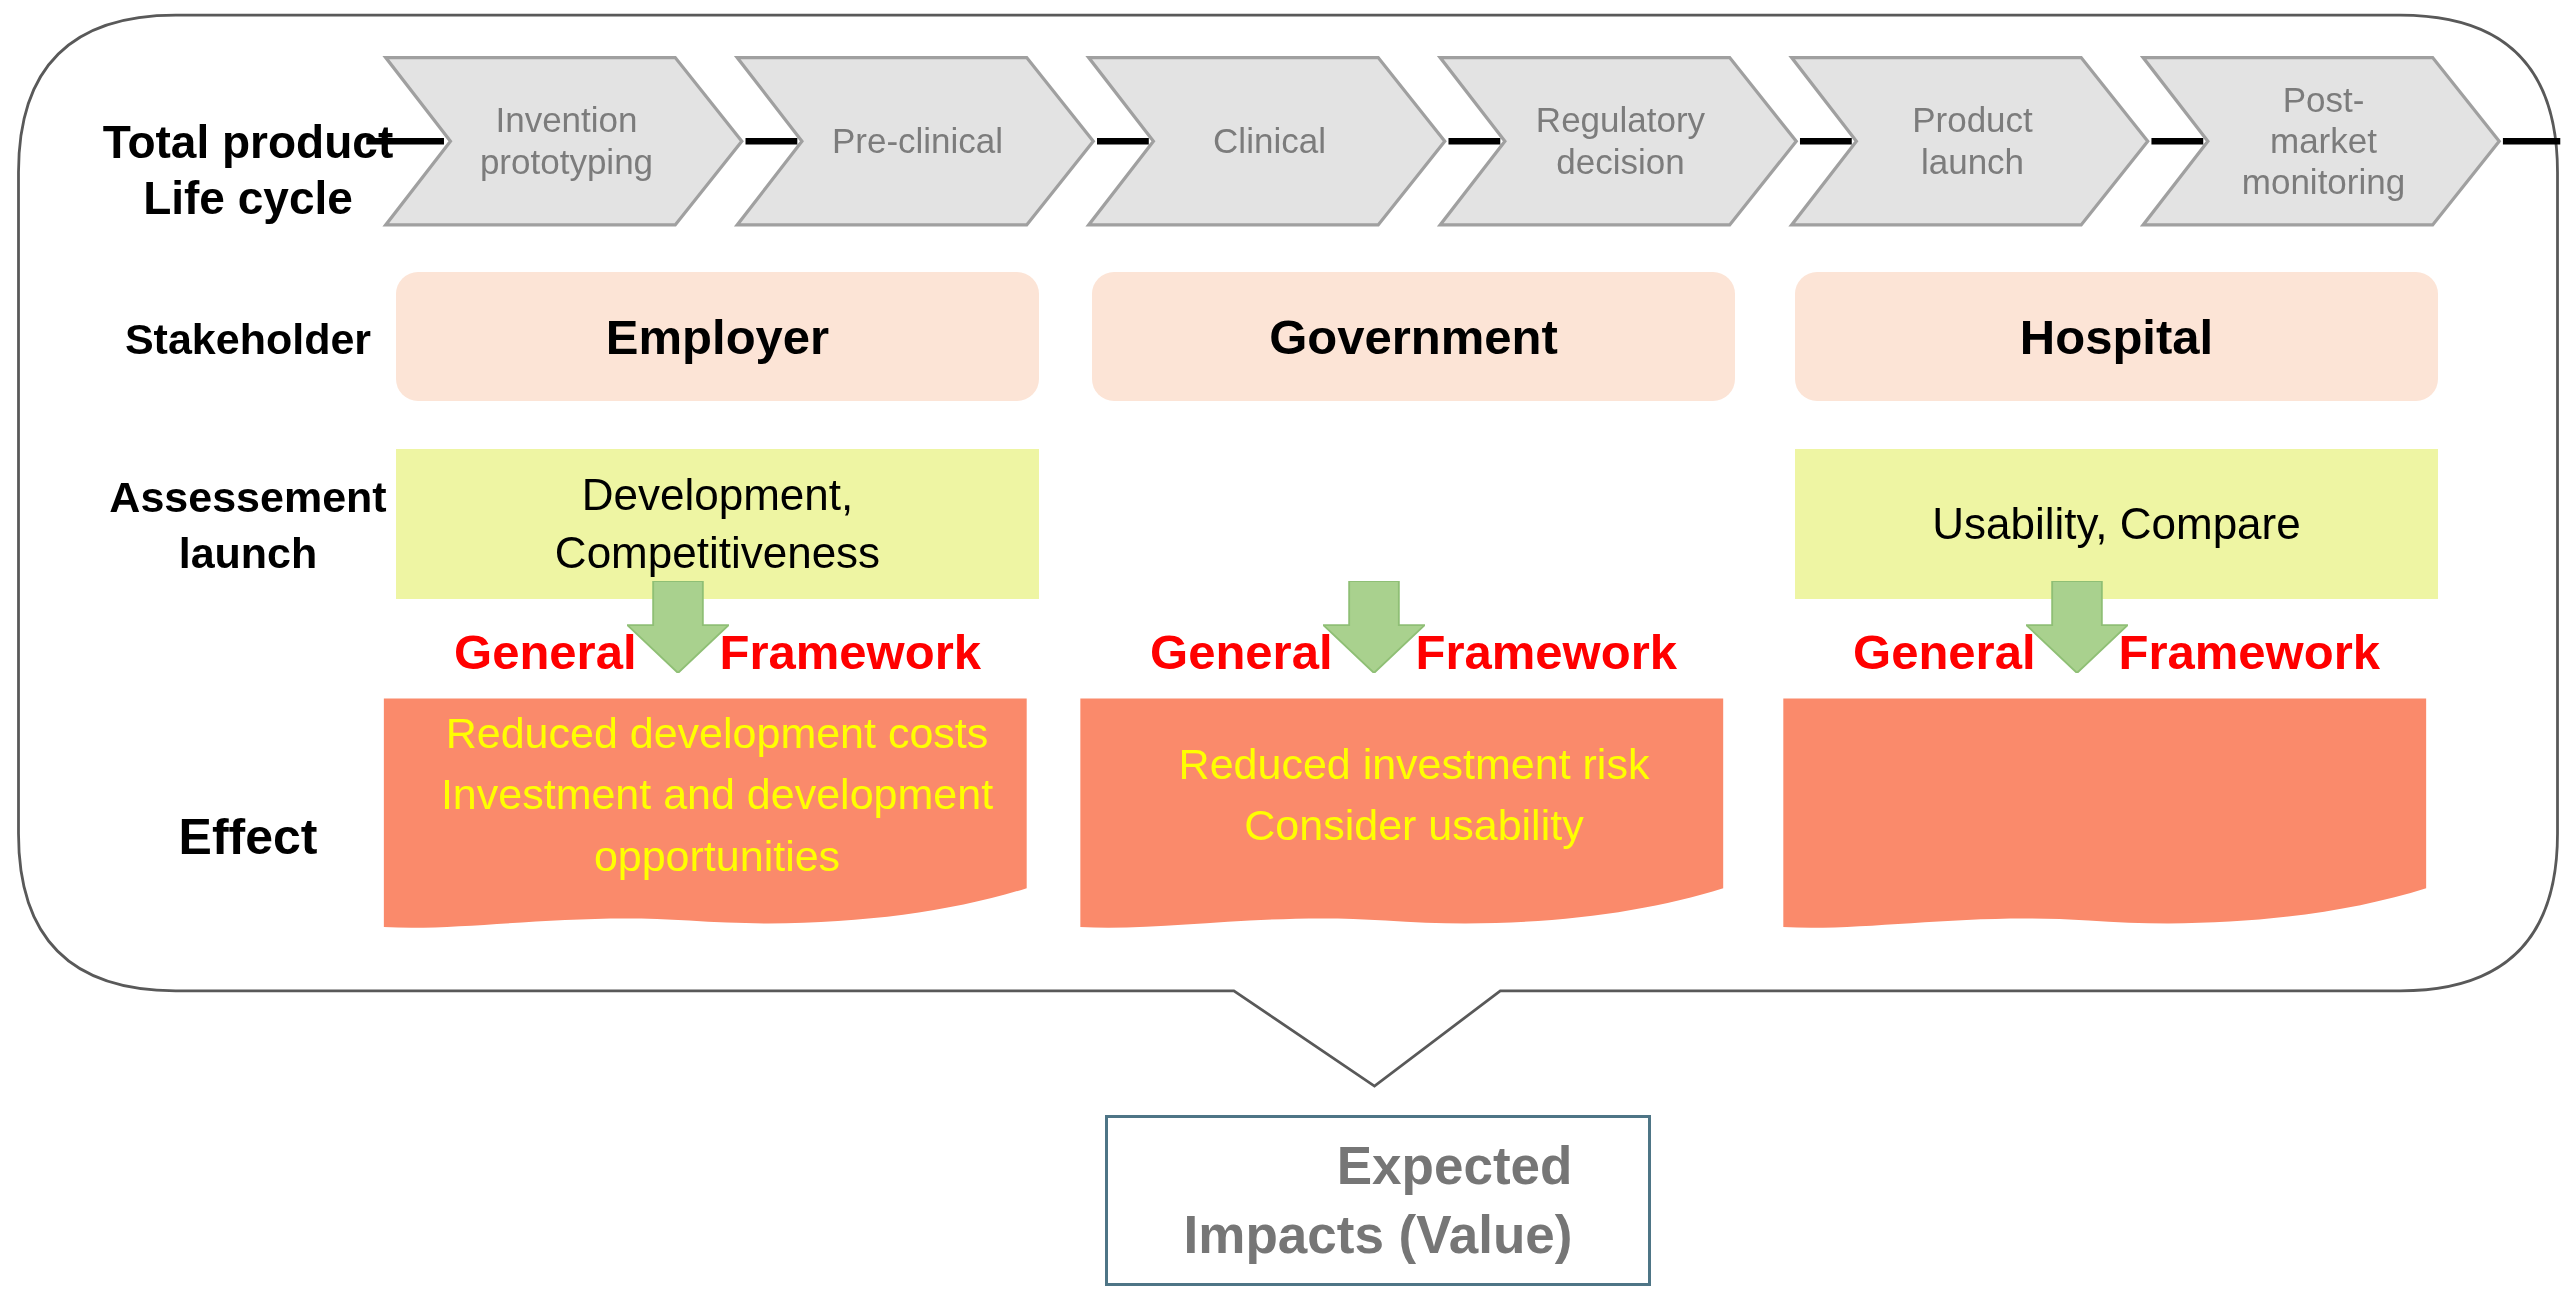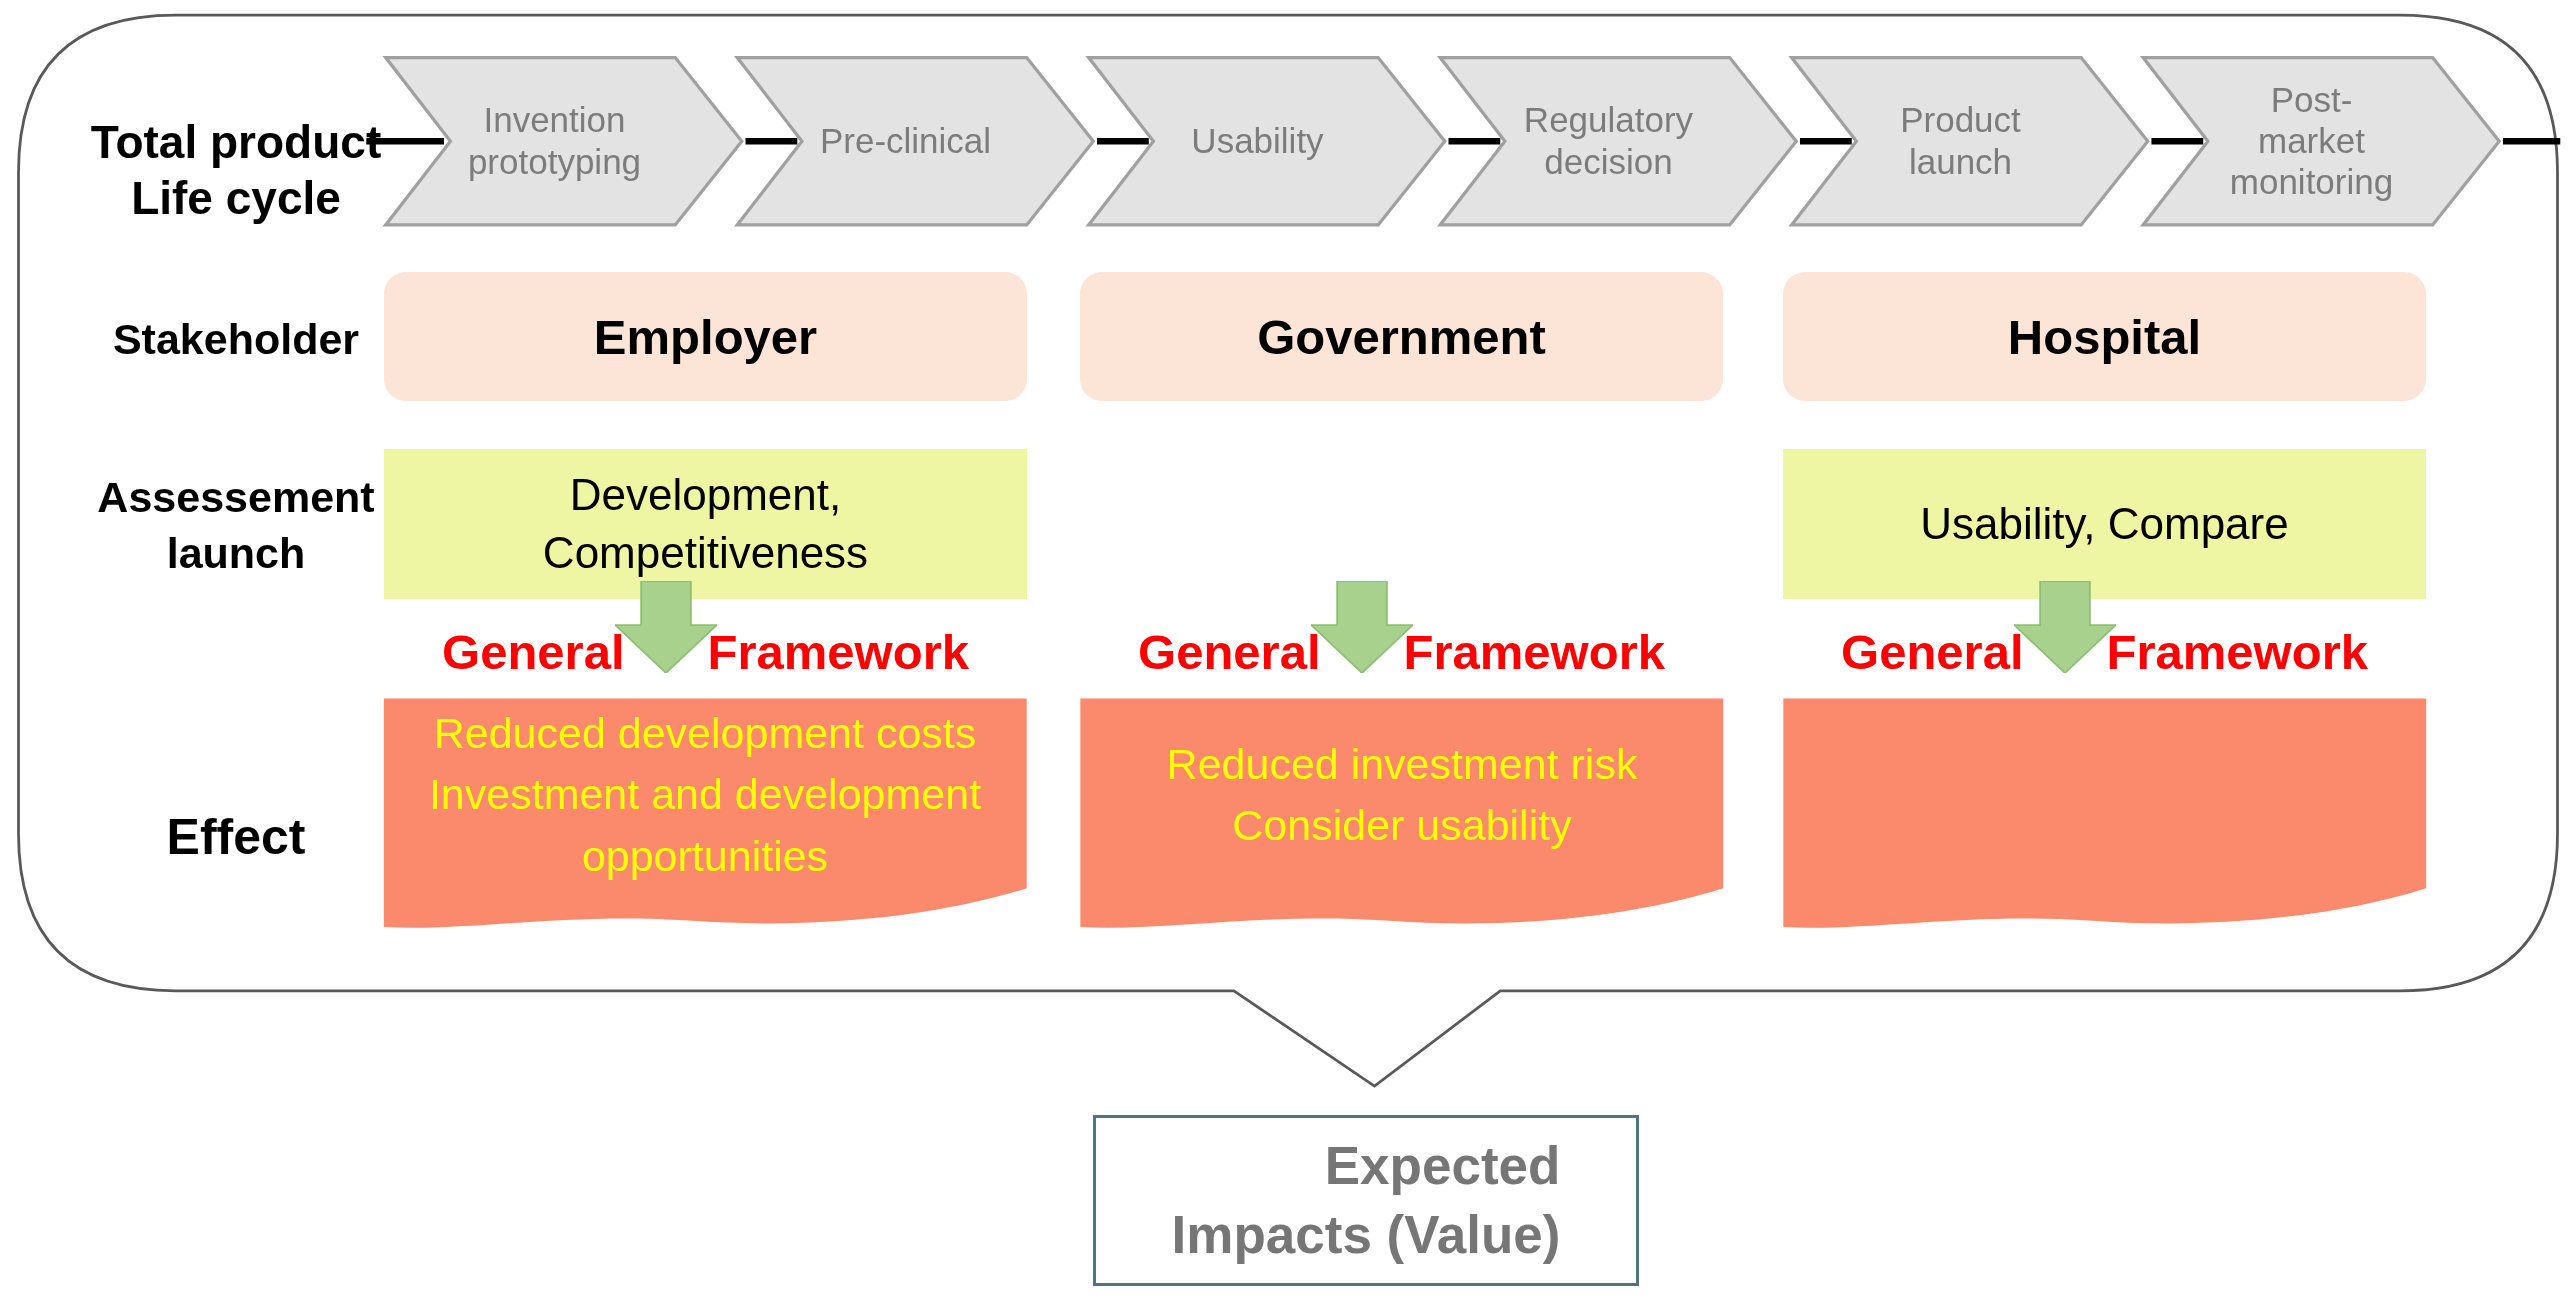--- a/index.html
+++ b/index.html
@@ -2,21 +2,21 @@
 <html style="--bubble-border: #595959; --chevron-fill: #e3e3e3; --chevron-border: #a0a0a0; --chevron-text: #7c7c7c; --stakeholder-fill: #fce4d6; --assessment-fill: #eef5a3; --effect-fill: #fa8a6b; --effect-text: #ffff00; --framework-text: #ff0000; --arrow-green: #a9d18e; --arrow-green-border: #8fbf75; --impacts-border: #4e7586; --impacts-text: #767676; --label-text: #000000; --dash-color: #000000;font-size:15px"><head>
 <meta charset="utf-8">
 <style>
   html,body { margin:0; padding:0; background:#ffffff; }
   .canvas {
     position:relative; width:2576px; height:1300px;
     font-family:"Liberation Sans", sans-serif;
     background:#ffffff; overflow:hidden;
   }
   svg.shape-layer { position:absolute; left:0; top:0; z-index:0; }
-  .txt-layer { position:absolute; left:0; top:0; width:2128px; height:1300px; z-index:1; }
+  .txt-layer { position:absolute; left:12px; top:0; width:2128px; height:1300px; z-index:1; }
 
   
   .bubble  { fill:#ffffff; stroke:var(--bubble-border,#595959); stroke-width:3; }
   .chev    { fill:var(--chevron-fill,#e3e3e3); stroke:var(--chevron-border,#a0a0a0); stroke-width:3.5; }
   .dash    { stroke:var(--dash-color,#000000); stroke-width:7; }
   .wave    { fill:var(--effect-fill,#fa8a6b); }
 
   
   .abs { position:absolute; box-sizing:border-box; }
 
@@ -93,21 +93,21 @@
     <div class="abs row-label" style="left:51px; top:114px; width:370px; font-size:46px;">Total product
 Life cycle</div>
     <div class="abs row-label" style="left:51px; top:313px; width:370px; font-size:43px;">Stakeholder</div>
     <div class="abs row-label" style="left:51px; top:470px; width:370px; font-size:43px; line-height:1.3;">Assessement
 launch</div>
     <div class="abs chev-label" style="left:432px;  top:57px; width:245px; height:167px;">Invention
 prototyping</div>
 
     <div class="abs row-label" style="left:51px; top:807px; width:370px; font-size:50px;">Effect</div>
     <div class="abs chev-label" style="left:783px;  top:57px; width:245px; height:167px;">Pre-clinical</div>
-    <div class="abs chev-label" style="left:1135px; top:57px; width:245px; height:167px;">Usability</div>
+    <div class="abs chev-label" style="left:1135px; top:57px; width:245px; height:167px;">Clinical</div>
     <div class="abs chev-label" style="left:1486px; top:57px; width:245px; height:167px;">Regulatory
 decision</div>
     <div class="abs chev-label" style="left:1838px; top:57px; width:245px; height:167px;">Product
 launch</div>
     <div class="abs chev-label" style="left:2189px; top:57px; width:245px; height:167px;">Post-
 market
 monitoring</div>
 
     <div class="abs stake-box" style="left:384px;  top:272px; width:643px; height:129px;">Employer</div>
     <div class="abs stake-box" style="left:1080px; top:272px; width:643px; height:129px;">Government</div>

